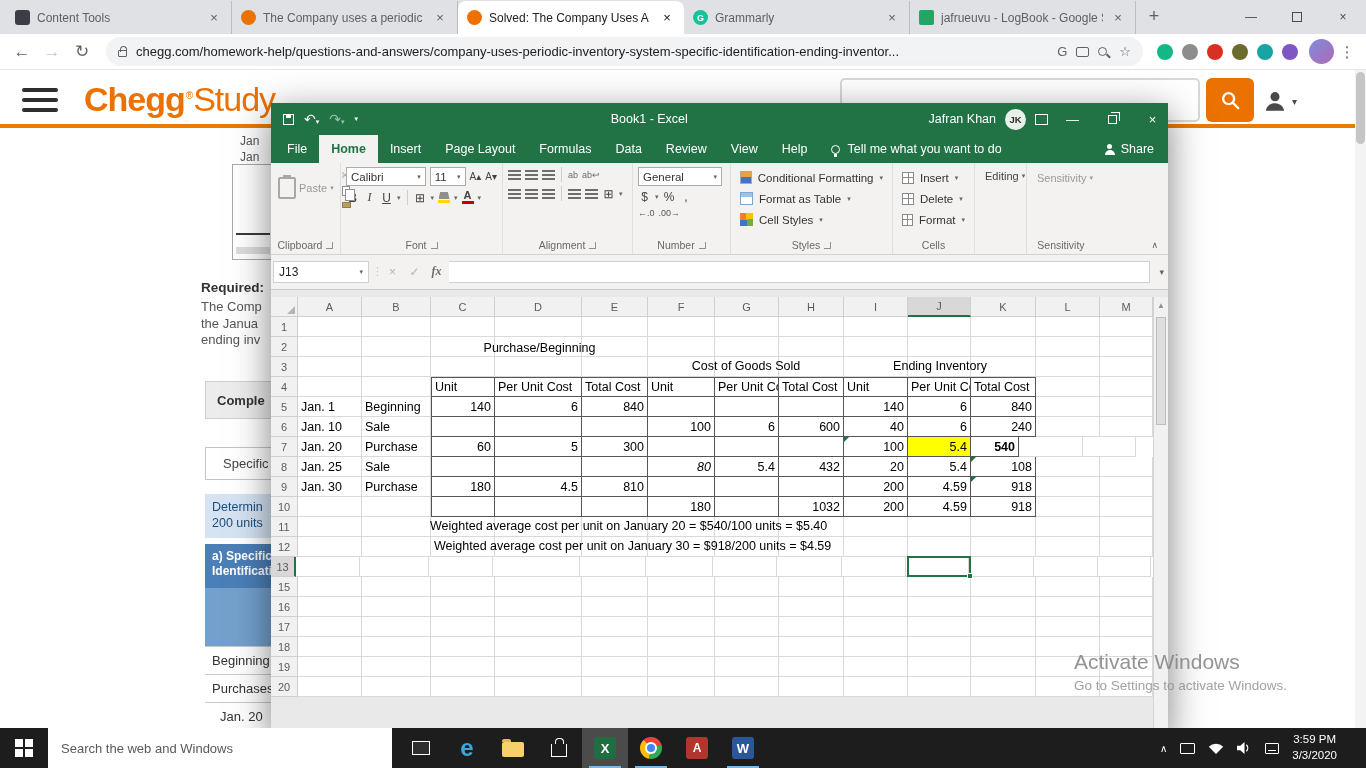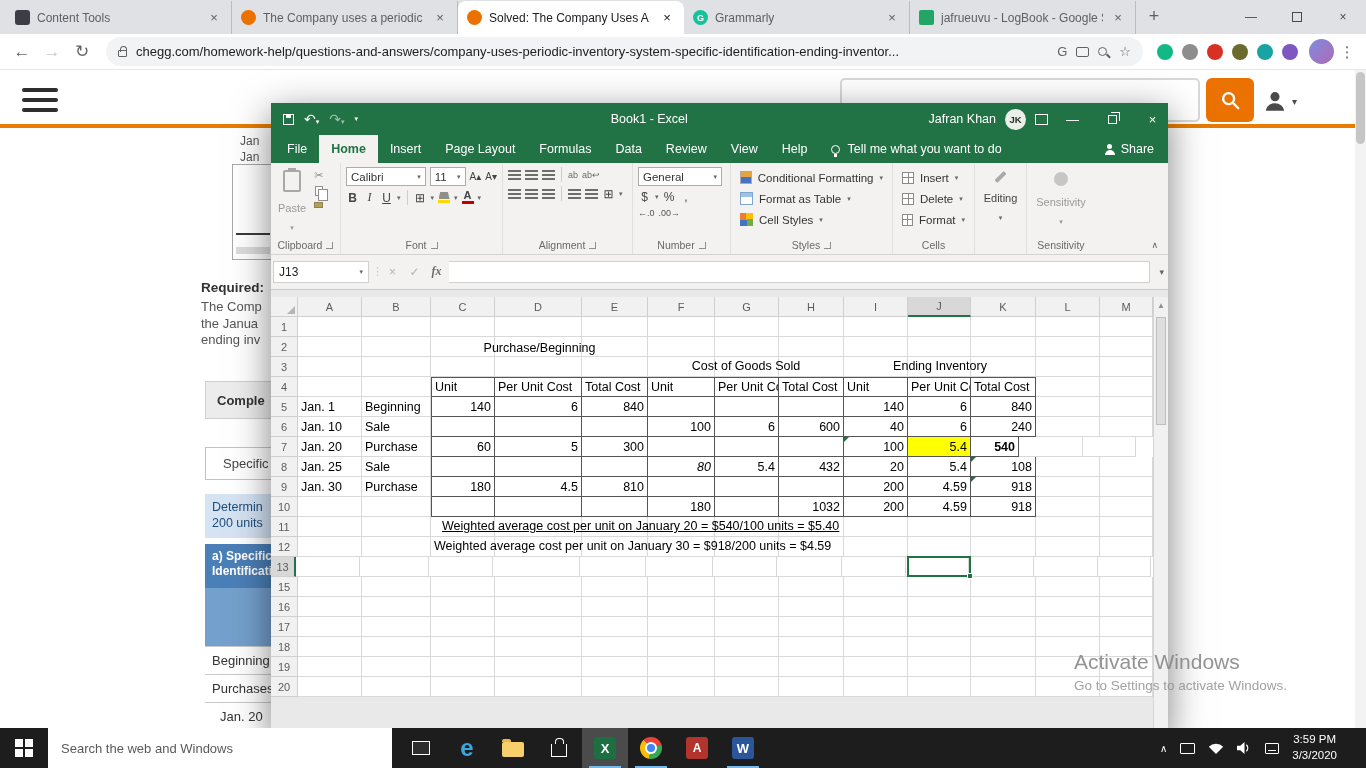--- a/index.html
+++ b/index.html
@@ -110,21 +110,21 @@
   .fmt{font-size:12px;color:#444;min-width:13px;text-align:center}
   .fmt.bb{font-weight:bold}.fmt.ii{font-style:italic;font-family:"Liberation Serif",serif}.fmt.uu{text-decoration:underline}
   .fsz{font-size:10px;color:#444}
   .vsep{width:1px;height:15px;background:#d0cecc;margin:0 2px}
   .colbtn{display:flex;flex-direction:column;align-items:center;gap:1px}
   .cbar{width:12px;height:3px}.cbar.y{background:#ffd800}.cbar.r{background:#c00000}
   .fA{font-size:11px;font-weight:bold;color:#444;line-height:9px}
   .fillic{width:11px;height:7px;background:#8f8f8f;clip-path:polygon(15% 0,85% 0,100% 100%,0 100%)}
   .bars{width:13px;height:10px;background:repeating-linear-gradient(to bottom,#6d6d6d 0 2px,transparent 2px 4px)}
   .ab{font-size:9px;color:#6d6d6d}
-  .bigbtn{display:flex;flex-direction:column;align-items:center;gap:10px;padding:3px 2px;justify-content:flex-start}
+  .bigbtn{display:flex;flex-direction:row;align-items:center;gap:3px;padding:3px 2px;justify-content:flex-start}
   .blab{font-size:11px;color:#9a9a9a}
   .blab2{font-size:11px;color:#444;white-space:nowrap}
   .dimtext{color:#9a9a9a}
   .cliprow{display:flex;gap:6px}
   .minicol{display:flex;flex-direction:column;gap:6px;align-items:center;padding-top:3px}
   .mico{font-size:11px;color:#8f8f8f;line-height:10px}
   .pasteic{width:18px;height:22px;border:2px solid #a8a8a8;border-radius:2px;position:relative}
   .pasteic:before{content:"";position:absolute;left:3px;top:-4px;width:8px;height:4px;background:#a8a8a8}
   .copyic{width:8px;height:10px;border:1px solid #8f8f8f;background:#fff;position:relative}
   .copyic:before{content:"";position:absolute;left:2px;top:2px;width:8px;height:10px;border:1px solid #8f8f8f;background:#fff}
@@ -277,20 +277,21 @@
     <span id="kebab">⋮</span>
   </div>
 
   <div id="page">
     <div id="chegg-header">
       <div class="burger">
           <i></i>
           <i></i>
           <i></i>
         </div>
+      <div class="logo"><b>Chegg</b><sup>®</sup><span class="lt">Study</span></div>
       <div class="hsearch"></div>
       <div class="hbtn">
         <svg width="22" height="22" viewBox="0 0 24 24" fill="none" stroke="#ffffff" stroke-width="2.6" stroke-linecap="round">
             <circle cx="10.5" cy="10.5" r="6"></circle>
             <line x1="15.2" y1="15.2" x2="21" y2="21"></line>
           </svg>
       </div>
       <div class="acct">
         <svg width="26" height="26" viewBox="0 0 24 24">
             <circle cx="12" cy="8" r="4.2" fill="#4a4a4a"></circle>
@@ -877,21 +878,21 @@
             <div class="xc" style="width: 65px;"></div>
             <div class="xc" style="width: 64px;"></div>
             <div class="xc" style="width: 63px;"></div>
             <div class="xc" style="width: 65px;"></div>
             <div class="xc" style="width: 64px;"></div>
             <div class="xc" style="width: 53px;"></div>
           </div>
           <div class="xspan ctr" style="left: 160px; top: 42px; width: 217px;">Purchase/Beginning</div>
           <div class="xspan ctr" style="left: 377px; top: 60px; width: 196px;">Cost of Goods Sold</div>
           <div class="xspan ctr" style="left: 573px; top: 60px; width: 192px;">Ending Inventory</div>
-          <div class="xspan" style="left: 168px; top: 220px; width: 540px; text-decoration: underline;">Weighted average cost per unit on January 20 = $540/100 units = $5.40</div>
+          <div class="xspan" style="left: 156px; top: 220px; width: 540px;">Weighted average cost per unit on January 20 = $540/100 units = $5.40</div>
           <div class="xspan" style="left: 160px; top: 240px; width: 540px;">Weighted average cost per unit on January 30 = $918/200 units = $4.59</div>
           <div class="xsel" style="left: 636px; top: 259px; width: 64px; height: 21px;">
             <span class="xhandle"></span>
           </div>
         </div>
       <div id="vscroll">
         <span class="va">▲</span>
         <div id="vthumb"></div>
       </div>
     </div>

